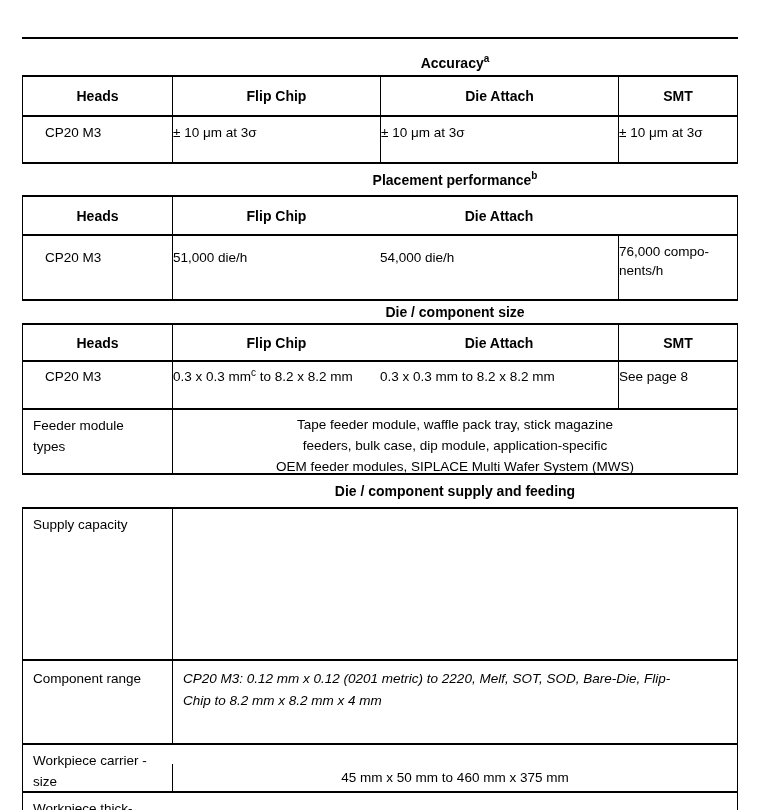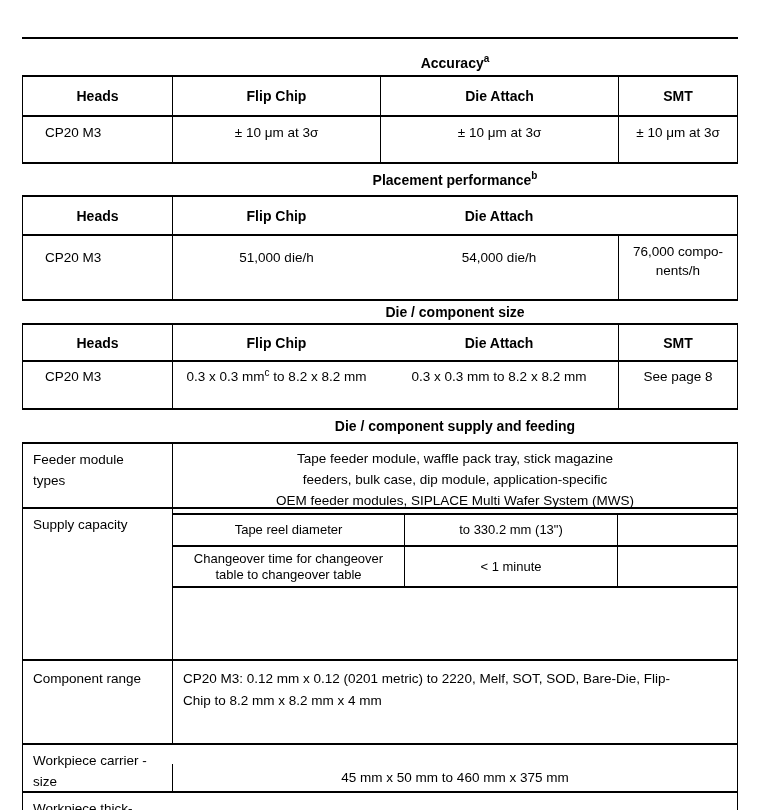--- a/index.html
+++ b/index.html
@@ -38,21 +38,21 @@
     display: flex;
     align-items: center;
     justify-content: center;
     padding-left: 150px; 
     font-weight: 700;
     font-size: 14px;
   }
   .cell {
     box-sizing: border-box;
     flex: none;
-    text-align: center;
+    text-align: left;
   }
   .c1 { width: 149px; }
   .c2 { width: 208px; }
   .c3 { width: 238px; }
   .c4 { flex: 1 1 auto; width: auto; }
   .bl { border-left: 1.5px solid #000; }
   .hdr { font-weight: 700; font-size: 14px; }
   .hdr .cell {
     display: flex;
     align-items: center;
@@ -92,20 +92,21 @@
   .val-center {
     display: flex;
     align-items: center;
     justify-content: center;
     margin-top: 19px;
   }
   .val-left {
     text-align: left;
     padding: 7px 10px 0 10px;
     line-height: 22px;
+    font-style: italic;
   }
   
   .nested {
     box-sizing: border-box;
     width: 100%;
     border-top: 2px solid #000;
     margin-top: 4px;
     font-size: 13px;
   }
   .nrow {
@@ -192,48 +193,35 @@
     <div class="cell c3">Die Attach</div>
     <div class="cell c4 bl">SMT</div>
   </div>
   <div class="row bordered d3 h-d3">
     <div class="cell c1 labelcell">CP20 M3</div>
     <div class="cell c2 bl"><span>0.3 x 0.3 mm</span><sup>c</sup><span> to 8.2 x 8.2 mm</span></div>
     <div class="cell c3">0.3 x 0.3 mm to 8.2 x 8.2 mm</div>
     <div class="cell c4 bl">See page 8</div>
   </div>
 
-  <div class="row title-row h-t4">
-    <span>Die / component supply and feeding</span>
-  </div>
-
   <div class="row bordered h-feeder">
     <div class="sec-lbl">Feeder module
 types</div>
     <div class="sec-val val-top pre">Tape feeder module, waffle pack tray, stick magazine
 feeders, bulk case, dip module, application-specific
 OEM feeder modules, SIPLACE Multi Wafer System (MWS)</div>
   </div>
 
+  <div class="row title-row h-t4">
+    <span>Die / component supply and feeding</span>
+  </div>
+
   <div class="row bordered h-supply">
     <div class="sec-lbl">Supply capacity</div>
     <div class="sec-val">
-      <div class="nested">
-        <div class="nrow nr1">
-          <div class="ncell nc1">Tape reel diameter</div>
-          <div class="ncell nc2">to 330.2 mm (13")</div>
-          <div class="ncell nc3"></div>
-        </div>
-        <div class="nrow nr2">
-          <div class="ncell nc1">Changeover time for changeover
-table to changeover table</div>
-          <div class="ncell nc2">&lt; 1 minute</div>
-          <div class="ncell nc3"></div>
-        </div>
-      </div>
     </div>
   </div>
 
   <div class="row bordered h-comp">
     <div class="sec-lbl" style="padding-top:7px">Component range</div>
     <div class="sec-val val-left pre">CP20 M3: 0.12 mm x 0.12 (0201 metric) to 2220, Melf, SOT, SOD, Bare-Die, Flip-
 Chip to 8.2 mm x 8.2 mm x 4 mm</div>
   </div>
 
   <div class="row bordered h-carrier">

